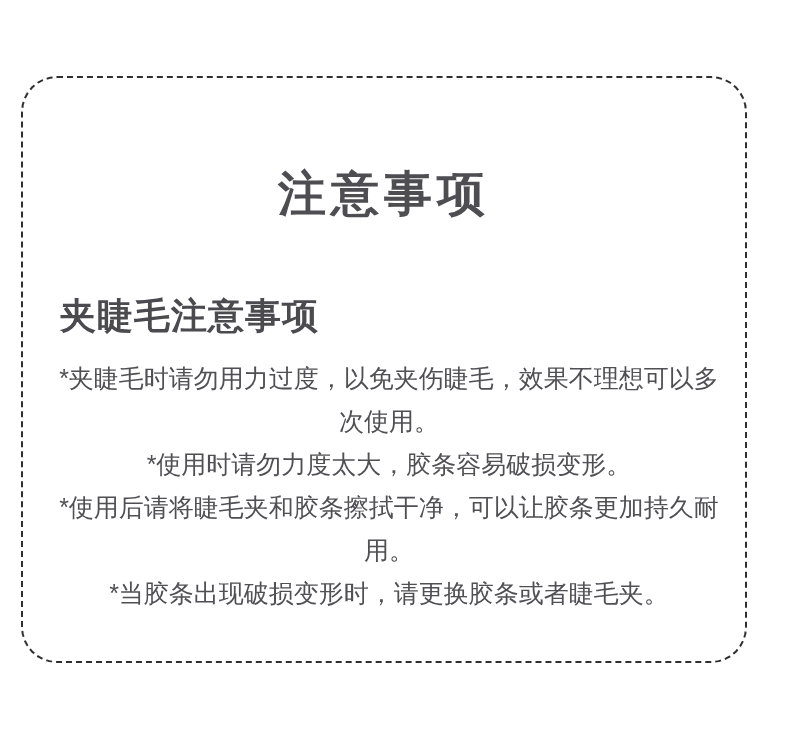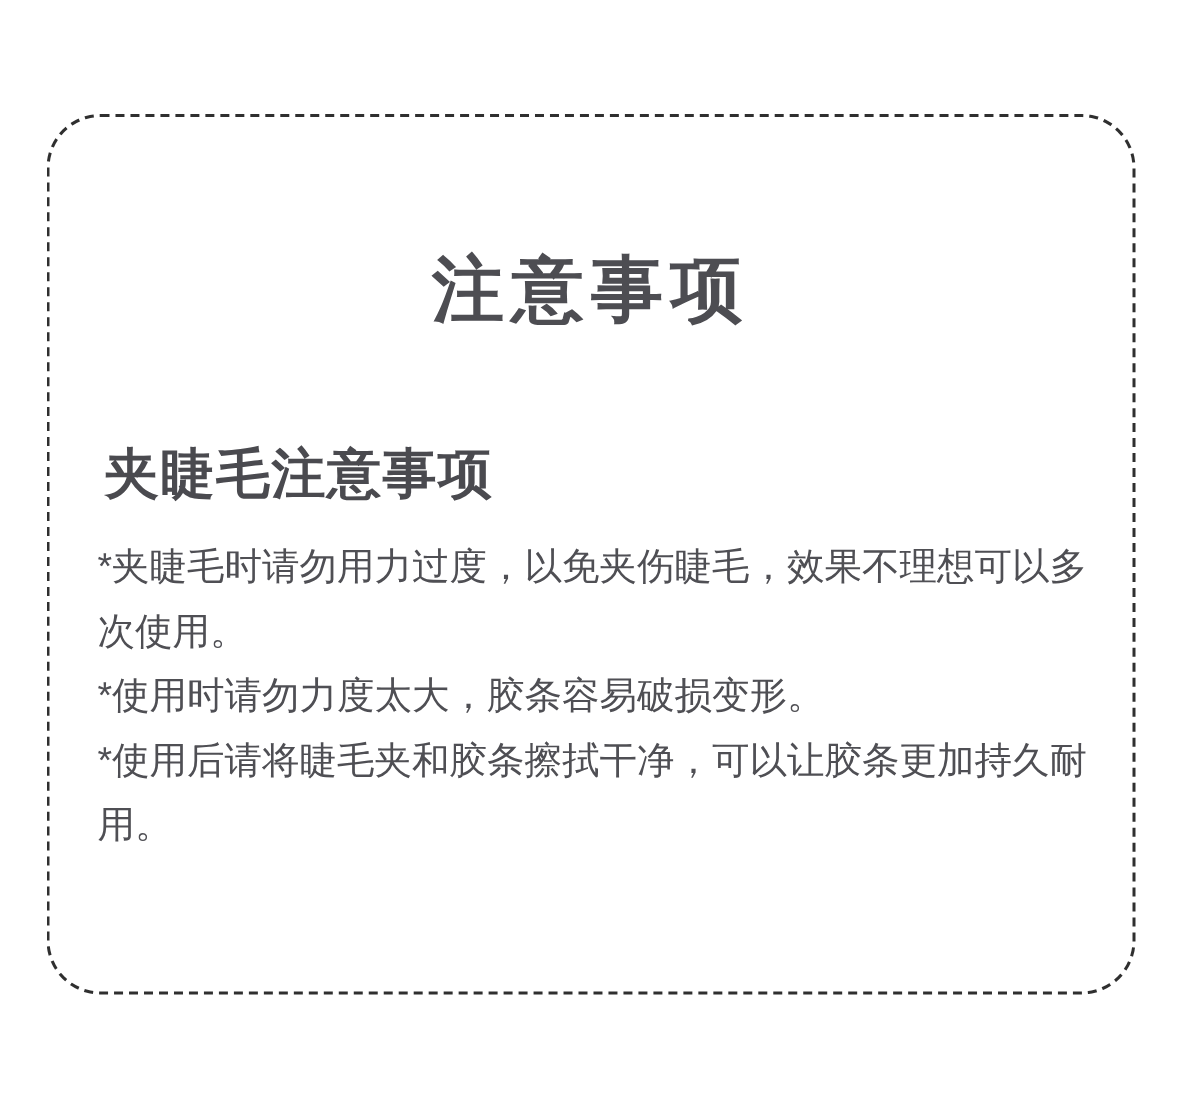--- a/index.html
+++ b/index.html
@@ -9,21 +9,21 @@
   body {
     width: 790px;
     height: 746px;
     background: #ffffff;
     font-family: "Liberation Sans", "DejaVu Sans", sans-serif;
     overflow: hidden;
     position: relative;
   }
   .card {
     position: absolute;
-    left: 31px;
+    left: 21px;
     top: 76px;
     width: 726px;
     height: 587px;
     box-sizing: border-box;
     border: 2px dashed #2f2f2f;
     border-radius: 36px;
     background: #ffffff;
   }
   .title {
     margin: 92px 0 0 0;
@@ -46,28 +46,30 @@
     margin: 23px 22px 0 32px;
     width: 668px;
   }
   .note {
     margin: 0;
     font-size: 25px;
     color: #4f4f54;
     line-height: 43px;
     letter-spacing: 0px;
     word-break: break-all;
+    text-align: center;
   }
 </style>
 </head>
 <body>
 
 <div class="page">
   <div class="card">
     <h1 class="title">注意事项</h1>
     <h2 class="section-heading">夹睫毛注意事项</h2>
     <div class="notes">
       <p class="note">*夹睫毛时请勿用力过度，以免夹伤睫毛，效果不理想可以多次使用。</p>
       <p class="note">*使用时请勿力度太大，胶条容易破损变形。</p>
       <p class="note">*使用后请将睫毛夹和胶条擦拭干净，可以让胶条更加持久耐用。</p>
+      <p class="note">*当胶条出现破损变形时，请更换胶条或者睫毛夹。</p>
     </div>
   </div>
 </div>
 
 </body></html>

